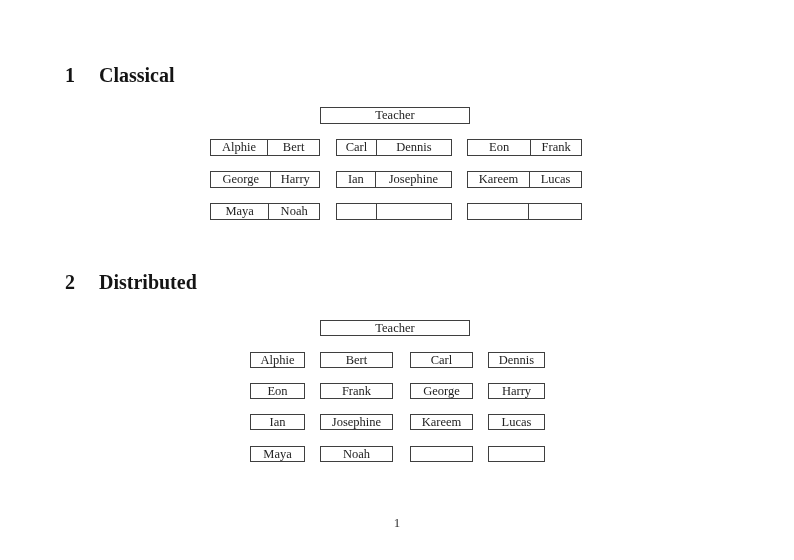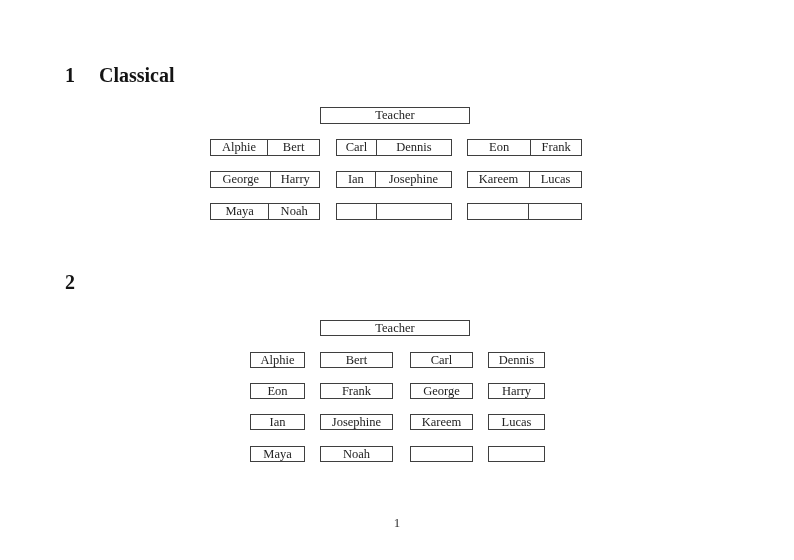--- a/index.html
+++ b/index.html
@@ -81,20 +81,21 @@
     <div class="cell l" style="width:35%;"></div>
     <div class="cell r"></div>
   </div>
   <div class="desk" style="left:467px;top:203px;width:115px;">
     <div class="cell l" style="width:54%;"></div>
     <div class="cell r"></div>
   </div>
 
   <h1 class="sec-heading" style="top:271px;">
     <span class="sec-num">2</span>
+    <span class="sec-title">Distributed</span>
   </h1>
 
   <div class="box" style="left:320px;top:320px;width:150px;height:16px;">
     <span>Teacher</span>
   </div>
 
   <div class="box" style="left:250px;top:352px;width:55px;height:16px;">Alphie</div>
   <div class="box" style="left:320px;top:352px;width:73px;height:16px;">Bert</div>
   <div class="box" style="left:410px;top:352px;width:63px;height:16px;">Carl</div>
   <div class="box" style="left:488px;top:352px;width:57px;height:16px;">Dennis</div>

